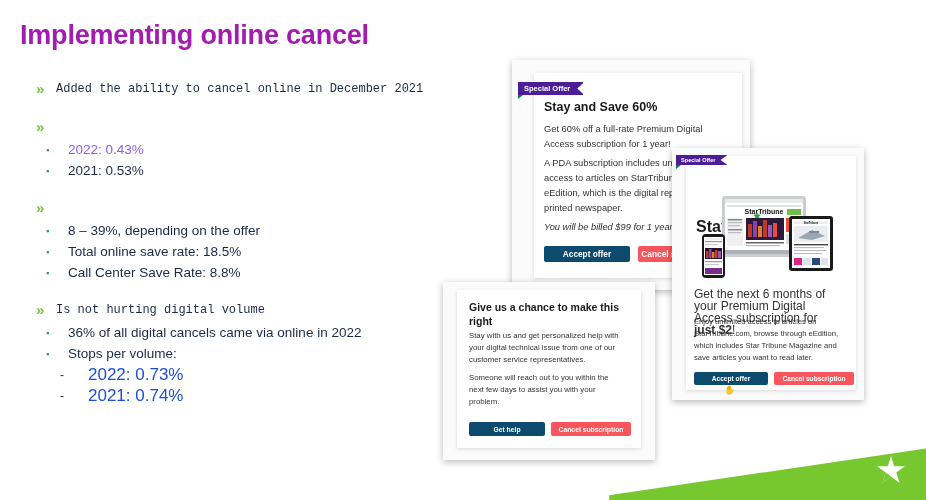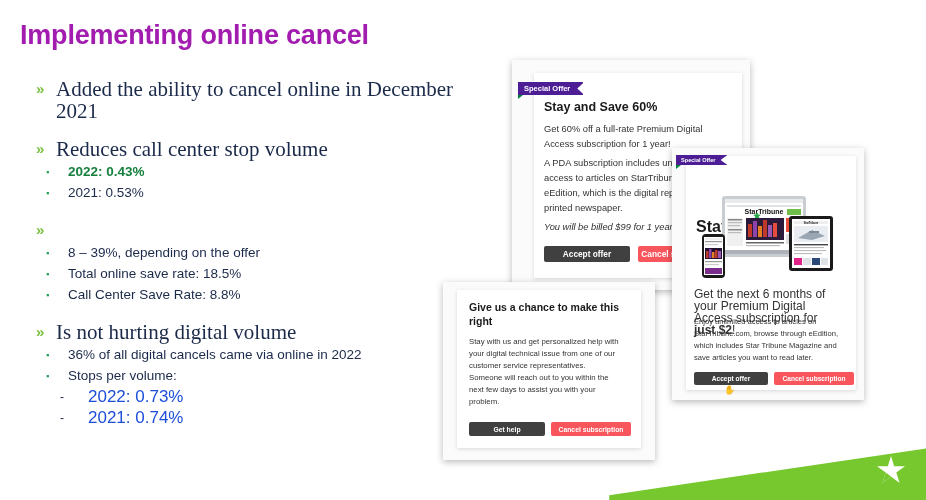--- a/index.html
+++ b/index.html
@@ -19,30 +19,30 @@
   }
 
   
   .bullets{position:absolute;left:30px;top:78px;width:440px;}
   .b1{display:flex;margin-bottom:2px;}
   .b1 .marker{
     width:26px;flex:0 0 26px;color:#7cc242;font-size:15px;line-height:22px;
     font-weight:bold;padding-left:6px;box-sizing:border-box;
   }
   .b1 .txt{
-    font-size:21px;line-height:22px;color:#1b2a4a;
-    font-family:Liberation Serif, serif;
+    font-size:12px;line-height:22px;color:#1b2a4a;
+    font-family:Liberation Mono, monospace;
   }
   .b2{display:flex;margin-bottom:1px;}
   .b2 .marker{
     width:38px;flex:0 0 38px;color:#1f9d55;font-size:9px;line-height:20px;
     padding-left:16px;box-sizing:border-box;
   }
   .b2 .txt{font-size:13.5px;line-height:20px;color:#1b2a4a;}
-  .b2.hl .txt{color:#15803d;font-weight:bold;}
+  .b2.hl .txt{color:#8b5cf6;font-weight:normal;}
   .b3{display:flex;margin-bottom:1px;}
   .b3 .marker{
     width:58px;flex:0 0 58px;color:#1b2a4a;font-size:12px;line-height:20px;
     padding-left:30px;box-sizing:border-box;
   }
   .b3 .txt{font-size:17px;line-height:20px;color:#1d4ed8;}
   .grp{margin-bottom:16px;}
   .grp:last-child{margin-bottom:0;}
 
   
@@ -65,21 +65,21 @@
 
   .card-h{font-weight:bold;color:#1a1a1a;}
   .card-p{color:#333;}
   .card-i{color:#333;font-style:italic;}
 
   .btn{
     display:inline-flex;align-items:center;justify-content:center;
     color:#fff;font-weight:bold;border-radius:2px;text-align:center;
     box-sizing:border-box;
   }
-  .btn.green{background:#404040;}
+  .btn.green{background:#0c4a6e;}
   .btn.red{background:#f8555c;}
 
   
   #card1{left:512px;top:60px;width:238px;height:230px;}
   #card1 .inner{left:22px;top:13px;width:208px;height:205px;}
   #card1 .ribbon{left:6px;top:22px;height:13px;padding:0 13px 0 6px;font-size:7.5px;}
   #card1 .card-h{position:absolute;left:32px;top:40px;font-size:12.5px;}
   #card1 .p1{position:absolute;left:32px;top:62px;width:186px;font-size:9.3px;line-height:15px;}
   #card1 .p2{position:absolute;left:32px;top:96px;width:186px;font-size:9.3px;line-height:15px;}
   #card1 .p3{position:absolute;left:32px;top:160px;width:186px;font-size:9.3px;line-height:15px;}
@@ -95,21 +95,21 @@
   #card2 .p1{position:absolute;left:22px;top:140px;width:146px;font-size:12px;line-height:12px;}
   #card2 .p2{position:absolute;left:22px;top:168px;width:146px;font-size:7.6px;line-height:12px;}
   #card2 .btn.green{left:22px;top:224px;position:absolute;width:74px;height:13px;font-size:6.6px;}
   #card2 .btn.red{left:102px;top:224px;position:absolute;width:80px;height:13px;font-size:6.6px;}
   #card2 .cursor{position:absolute;left:52px;top:237px;font-size:9px;color:#555;}
 
   
   #card3{left:443px;top:282px;width:212px;height:178px;}
   #card3 .inner{left:14px;top:8px;width:184px;height:158px;}
   #card3 .card-h{position:absolute;left:26px;top:18px;width:150px;font-size:10.5px;line-height:14px;}
-  #card3 .p1{position:absolute;left:26px;top:48px;width:154px;font-size:7.8px;line-height:12px;margin-top:6px;}
+  #card3 .p1{position:absolute;left:26px;top:48px;width:154px;font-size:7.8px;line-height:12px;}
   #card3 .p2{position:absolute;left:26px;top:90px;width:154px;font-size:7.8px;line-height:12px;}
   #card3 .btn.green{left:26px;top:140px;position:absolute;width:76px;height:14px;font-size:6.8px;}
   #card3 .btn.red{left:108px;top:140px;position:absolute;width:80px;height:14px;font-size:6.8px;}
   .wedge2{
     position:absolute;right:0;bottom:0;width:330px;height:60px;
     background:#76c82e;
     clip-path:polygon(4% 92%, 100% 14%, 100% 100%, 4% 100%);
   }
   .star{position:absolute;right:18px;bottom:12px;width:34px;height:34px;}
 </style>
@@ -125,21 +125,20 @@
     <div class="grp">
       <div class="b1">
         <div class="marker">»</div>
         <div class="txt">Added the ability to cancel online in December 2021</div>
       </div>
     </div>
 
     <div class="grp">
       <div class="b1">
         <div class="marker">»</div>
-        <div class="txt">Reduces call center stop volume</div>
       </div>
       <div class="b2 hl">
         <div class="marker">▪</div>
         <div class="txt">2022: 0.43%</div>
       </div>
       <div class="b2">
         <div class="marker">▪</div>
         <div class="txt">2021: 0.53%</div>
       </div>
     </div>

